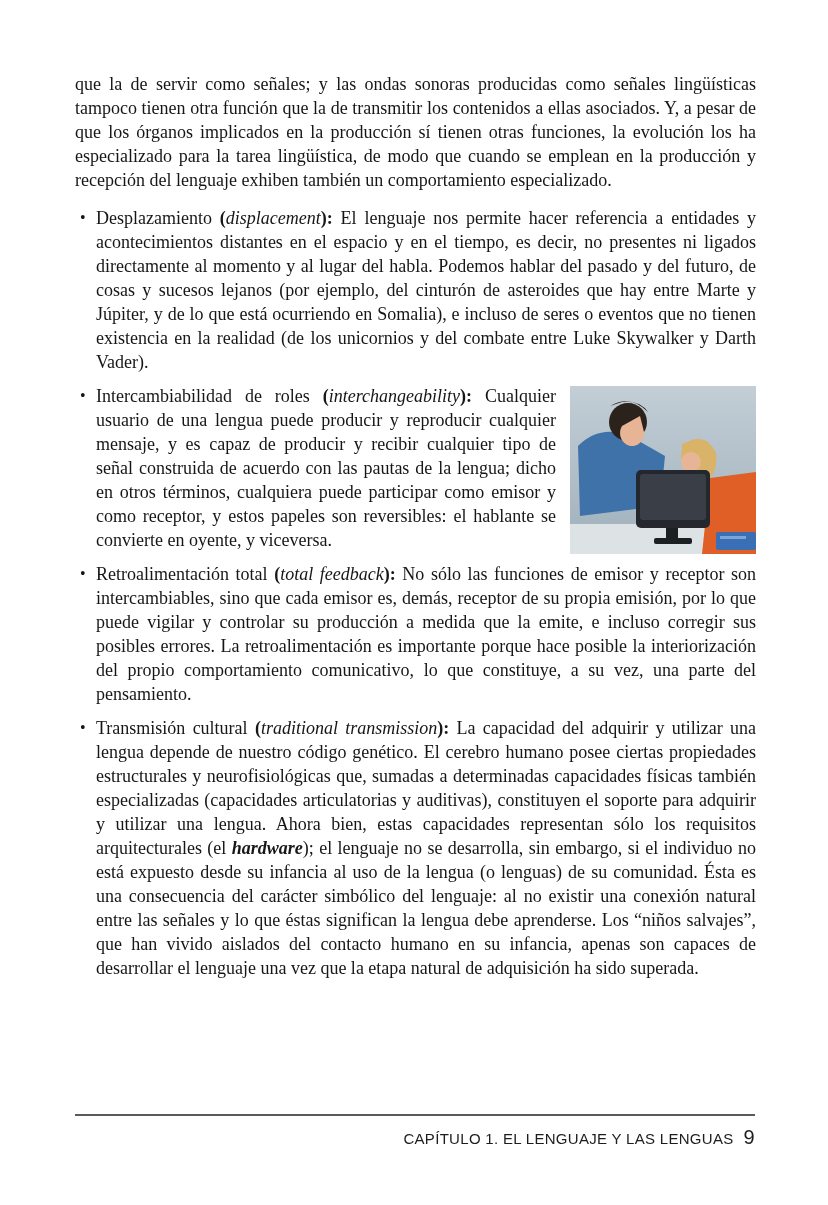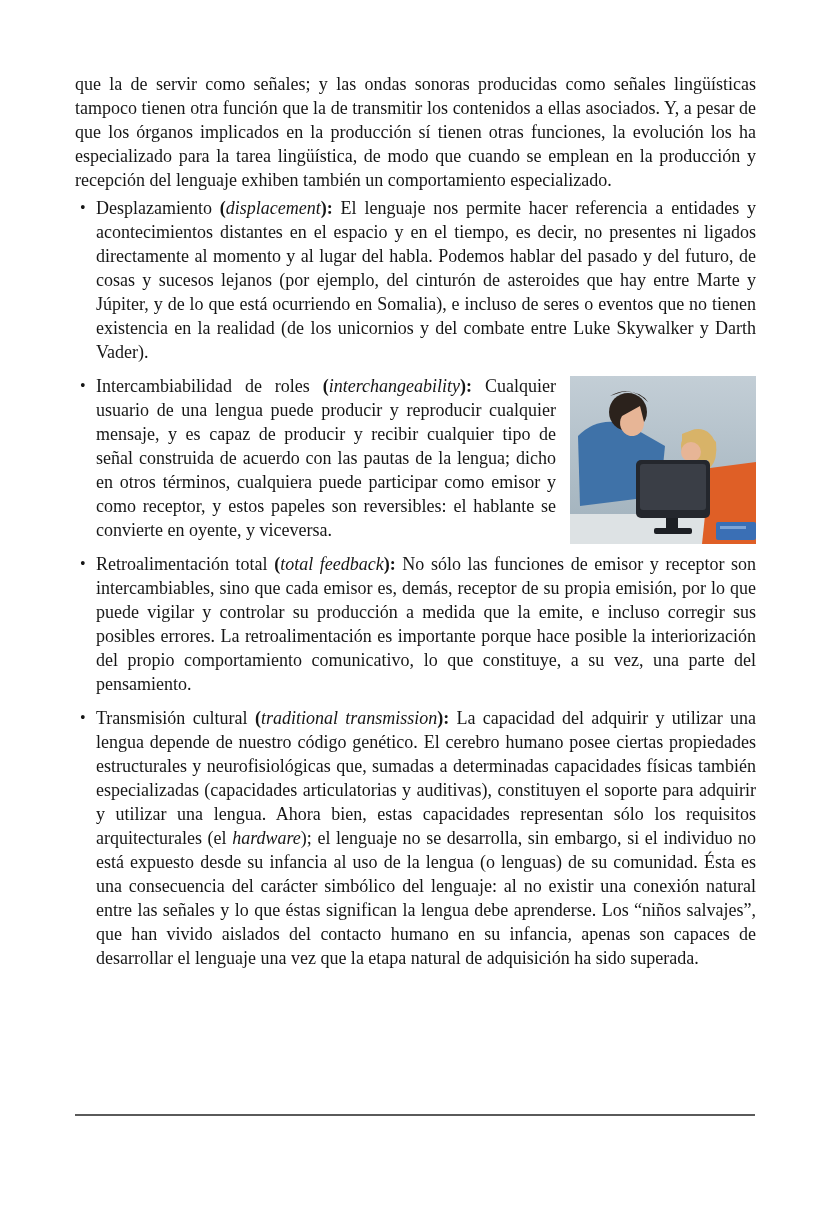--- a/index.html
+++ b/index.html
@@ -19,42 +19,42 @@
   .content {
     position: absolute;
     top: 72px;
     left: 75px;
     width: 681px;
     font-size: 18px;
     line-height: 24px;
     text-align: justify;
   }
   .intro {
-    margin: 0 0 4px 0;
+    margin: 0 0 14px 0;
   }
   ul.features {
     list-style: none;
     margin: 0;
     padding: 0;
   }
   ul.features li {
     position: relative;
     padding-left: 21px;
     margin-bottom: 10px;
   }
   .bullet {
     position: absolute;
     left: 5px;
     top: 0;
     font-size: 16px;
   }
   .term { font-weight: normal; }
   .paren { font-weight: bold; }
   .en { font-weight: normal; font-style: italic; }
-  .hw { font-style: italic; }
+  .hw { font-style: italic; font-weight: bold; }
   .photo {
     float: right;
     width: 186px;
     height: 168px;
     margin: 2px 0 4px 14px;
     overflow: hidden;
   }
   .photo svg { display: block; }
   .footer {
     position: absolute;
@@ -129,14 +129,17 @@
 
       <li>
         <span class="bullet">•</span><b class="term">Transmisión cultural</b><span class="paren"> (</span><i class="en">traditional transmission</i><span class="paren">): </span><span>La capacidad del adquirir y utilizar una lengua depende de nuestro código genético. El cerebro humano posee ciertas propiedades estructurales y neurofisiológicas que, sumadas a determinadas capacidades físicas también especializadas (capacidades articulatorias y auditivas), constituyen el soporte para adquirir y utilizar una lengua. Ahora bien, estas capacidades representan sólo los requisitos arquitecturales (el </span><i class="hw">hardware</i><span>); el lenguaje no se desarrolla, sin embargo, si el individuo no está expuesto desde su infancia al uso de la lengua (o lenguas) de su comunidad. Ésta es una consecuencia del carácter simbólico del lenguaje: al no existir una conexión natural entre las señales y lo que éstas significan la lengua debe aprenderse. Los “niños salvajes”, que han vivido aislados del contacto humano en su infancia, apenas son capaces de desarrollar el lenguaje una vez que la etapa natural de adquisición ha sido superada.</span>
       </li>
 
     </ul>
   </div>
 
   <div class="footer">
     <hr class="rule">
+    <div class="footer-line">
+      <span>CAPÍTULO 1.  EL LENGUAJE Y LAS LENGUAS</span><span class="page-num">9</span>
+    </div>
   </div>
 </div>
 
 </body></html>

